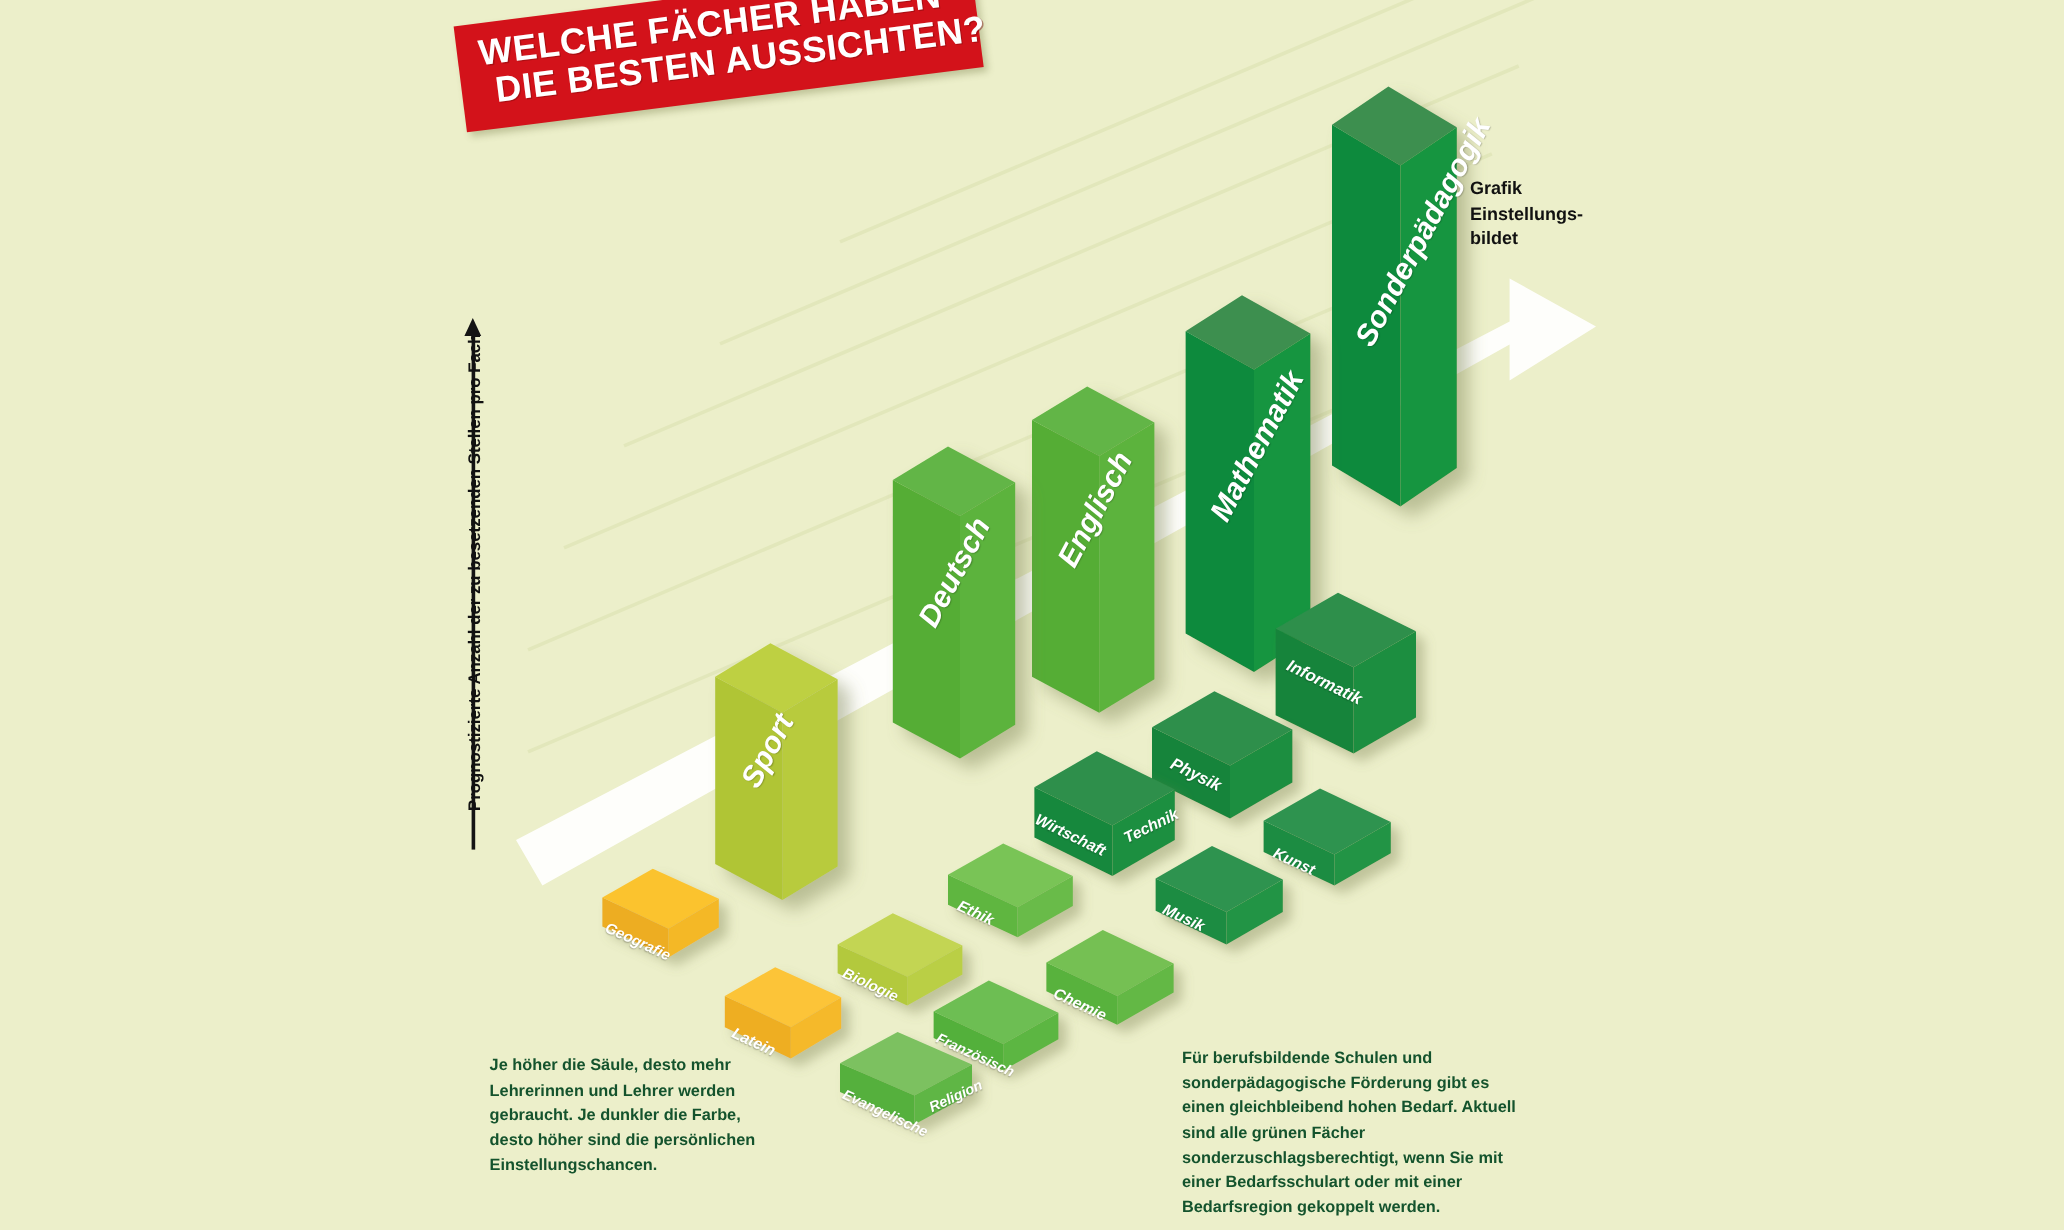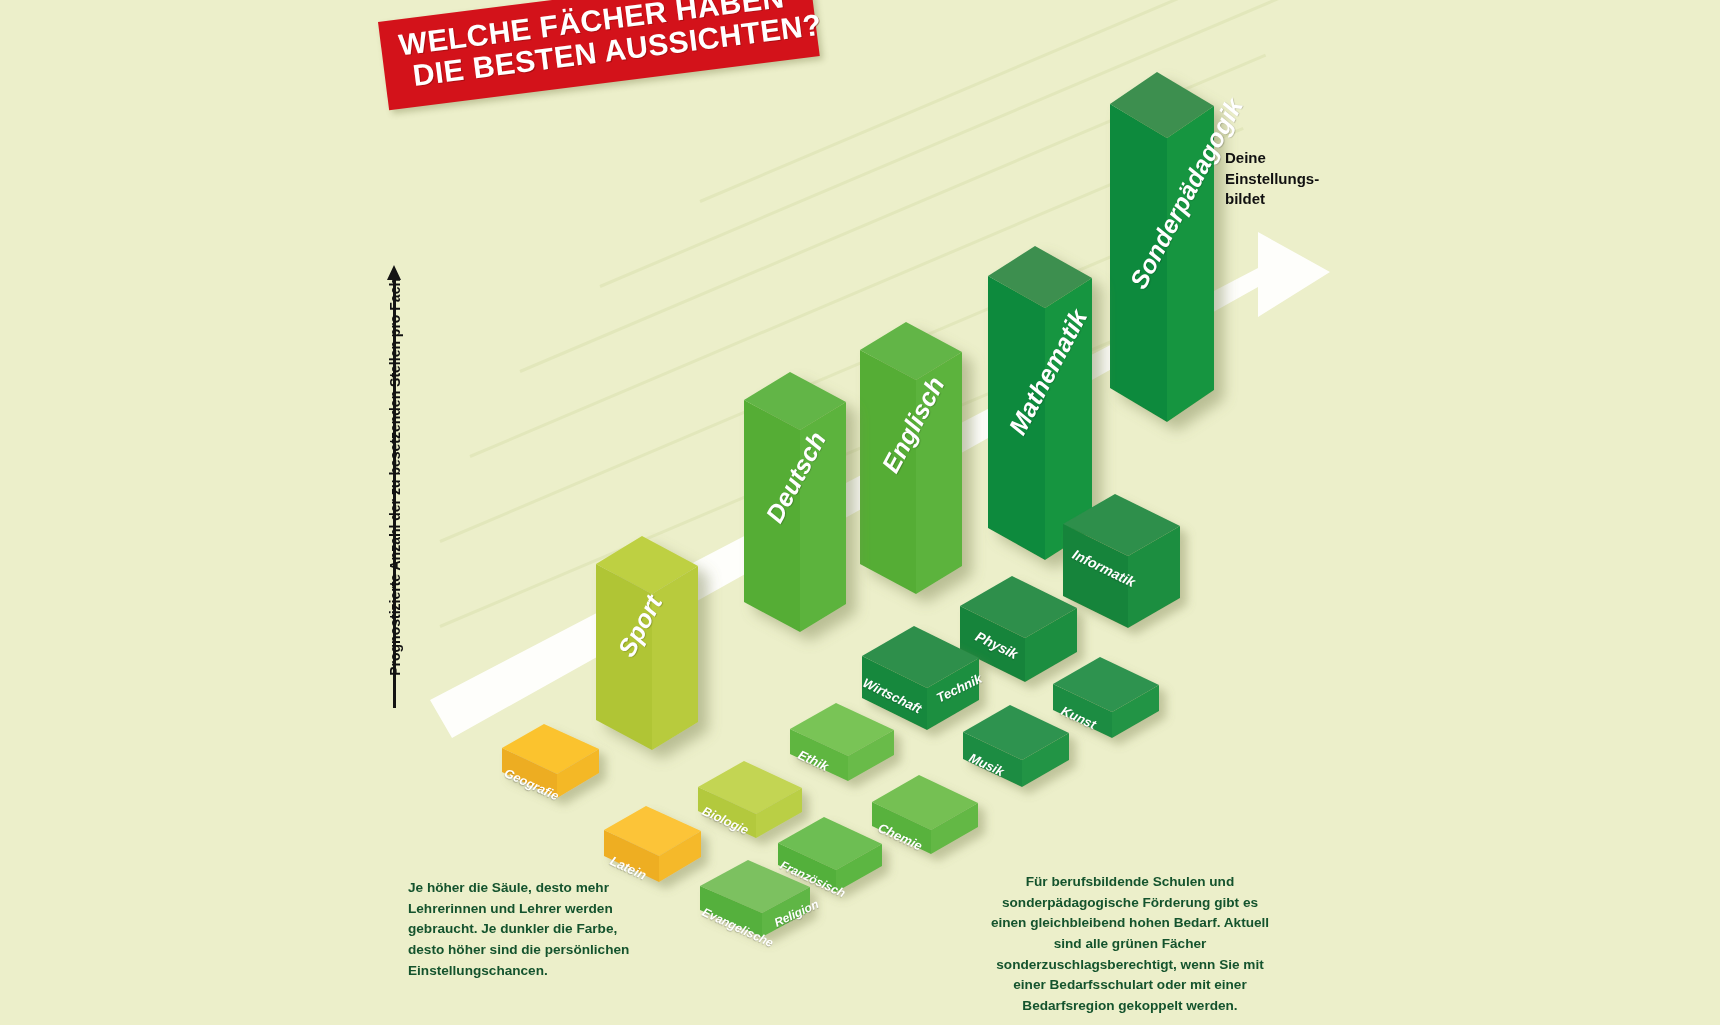--- a/index.html
+++ b/index.html
@@ -96,21 +96,21 @@
     font-size:15px;font-weight:bold;line-height:1.38;color:#111;
     z-index:35;
   }
 
   
   .cap{
     position:absolute;font-size:13.6px;line-height:1.52;
     color:#14532d;font-weight:bold;z-index:35;
   }
   .cap-left{left:408px;top:878px;width:230px;}
-  .cap-right{left:985px;top:872px;width:290px;text-align:center;}
+  .cap-right{left:985px;top:872px;width:290px;}
 </style>
 </head>
 <body>
 
 <div id="stage">
   <div id="canvas">
 
     <div class="gridline" style="left:440px;top:625px;width:840px;transform:rotate(-23deg);"></div>
     <div class="gridline" style="left:440px;top:540px;width:840px;transform:rotate(-23deg);"></div>
     <div class="gridline" style="left:470px;top:455px;width:840px;transform:rotate(-23deg);"></div>
@@ -324,21 +324,21 @@
       <div class="yaxis-label">Prognostizierte Anzahl der zu besetzenden Stellen pro Fach</div>
     </div>
 
     <div class="title-banner">
       <div class="title-line l1">WELCHE FÄCHER HABEN</div>
       <div class="title-line l2">DIE BESTEN AUSSICHTEN?</div>
     </div>
 
 
     <div class="chance-note">
-      <div>Deine</div>
+      <div>Grafik</div>
       <div>Einstellungs-</div>
       <div>bildet</div>
     </div>
 
     <div class="cap cap-left">Je höher die Säule, desto mehr Lehrerinnen und Lehrer werden gebraucht. Je dunkler die Farbe, desto höher sind die persönlichen Einstellungschancen.</div>
     <div class="cap cap-right">Für berufsbildende Schulen und sonderpädagogische Förderung gibt es einen gleichbleibend hohen Bedarf. Aktuell sind alle grünen Fächer sonderzuschlagsberechtigt, wenn Sie mit einer Bedarfsschulart oder mit einer Bedarfsregion gekoppelt werden.</div>
 
   </div>
 </div>
 

